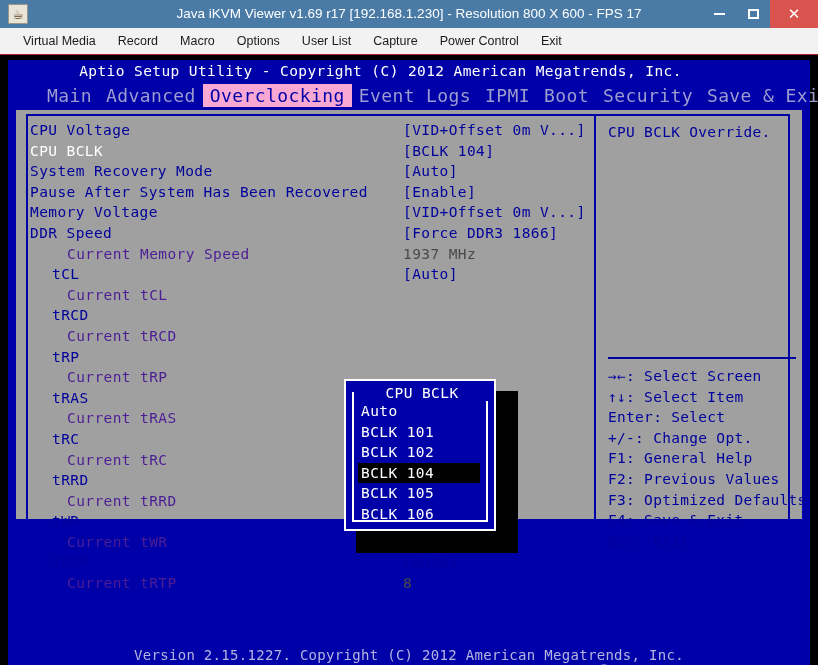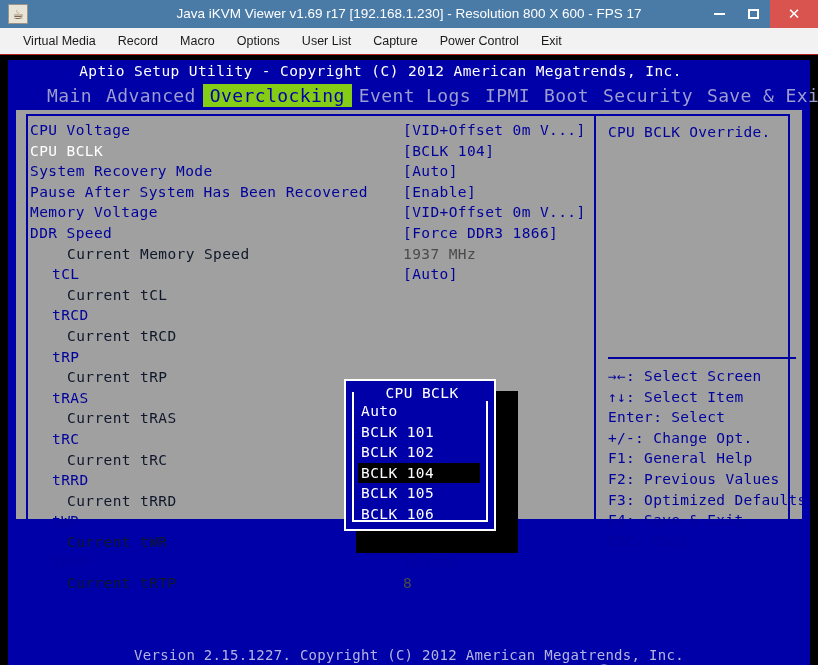--- a/index.html
+++ b/index.html
@@ -142,21 +142,21 @@
     align-items: center;
     font-size: 18px;
     letter-spacing: 0.4px;
   }
   .tab {
     color: #9c9cd0;
     padding: 1px 7px;
     white-space: nowrap;
   }
   .tab.active {
-    background: #84cc16;
+    background: #f9a8d4;
     color: #0000a8;
   }
 
   
   .body-panel {
     position: absolute;
     left: 8px; top: 50px;
     width: 786px;
     height: 409px;
     background: #a0a0a0;
@@ -193,21 +193,21 @@
   }
   .row .label {
     position: absolute;
     left: 0; top: 0;
     color: #00009c;
   }
   .row.sel .label {
     color: #ffffff;
   }
   .row.ro .label {
-    color: #0f172a;
+    color: #4c1d95;
   }
   .row .value {
     position: absolute;
     left: 373px; top: 0;
     color: #00009c;
   }
   .row.ro .value {
     color: #4a4a4a;
   }
   .ind1 { padding-left: 22px; }

